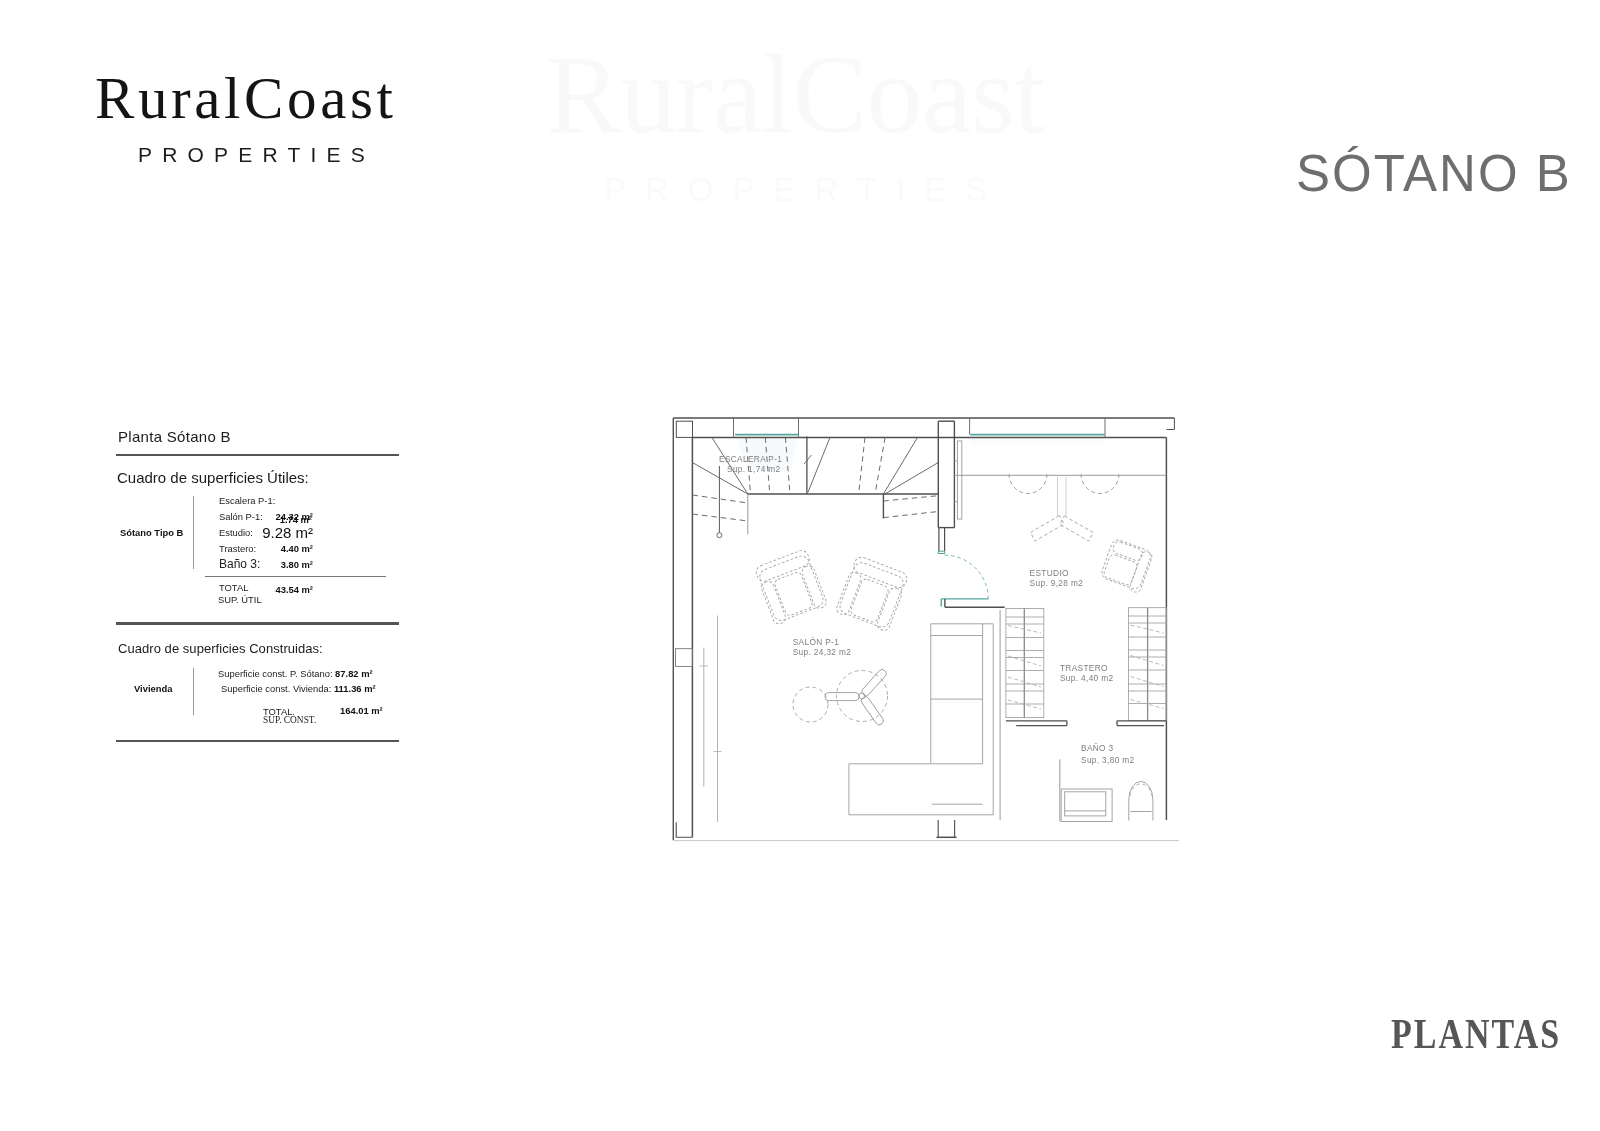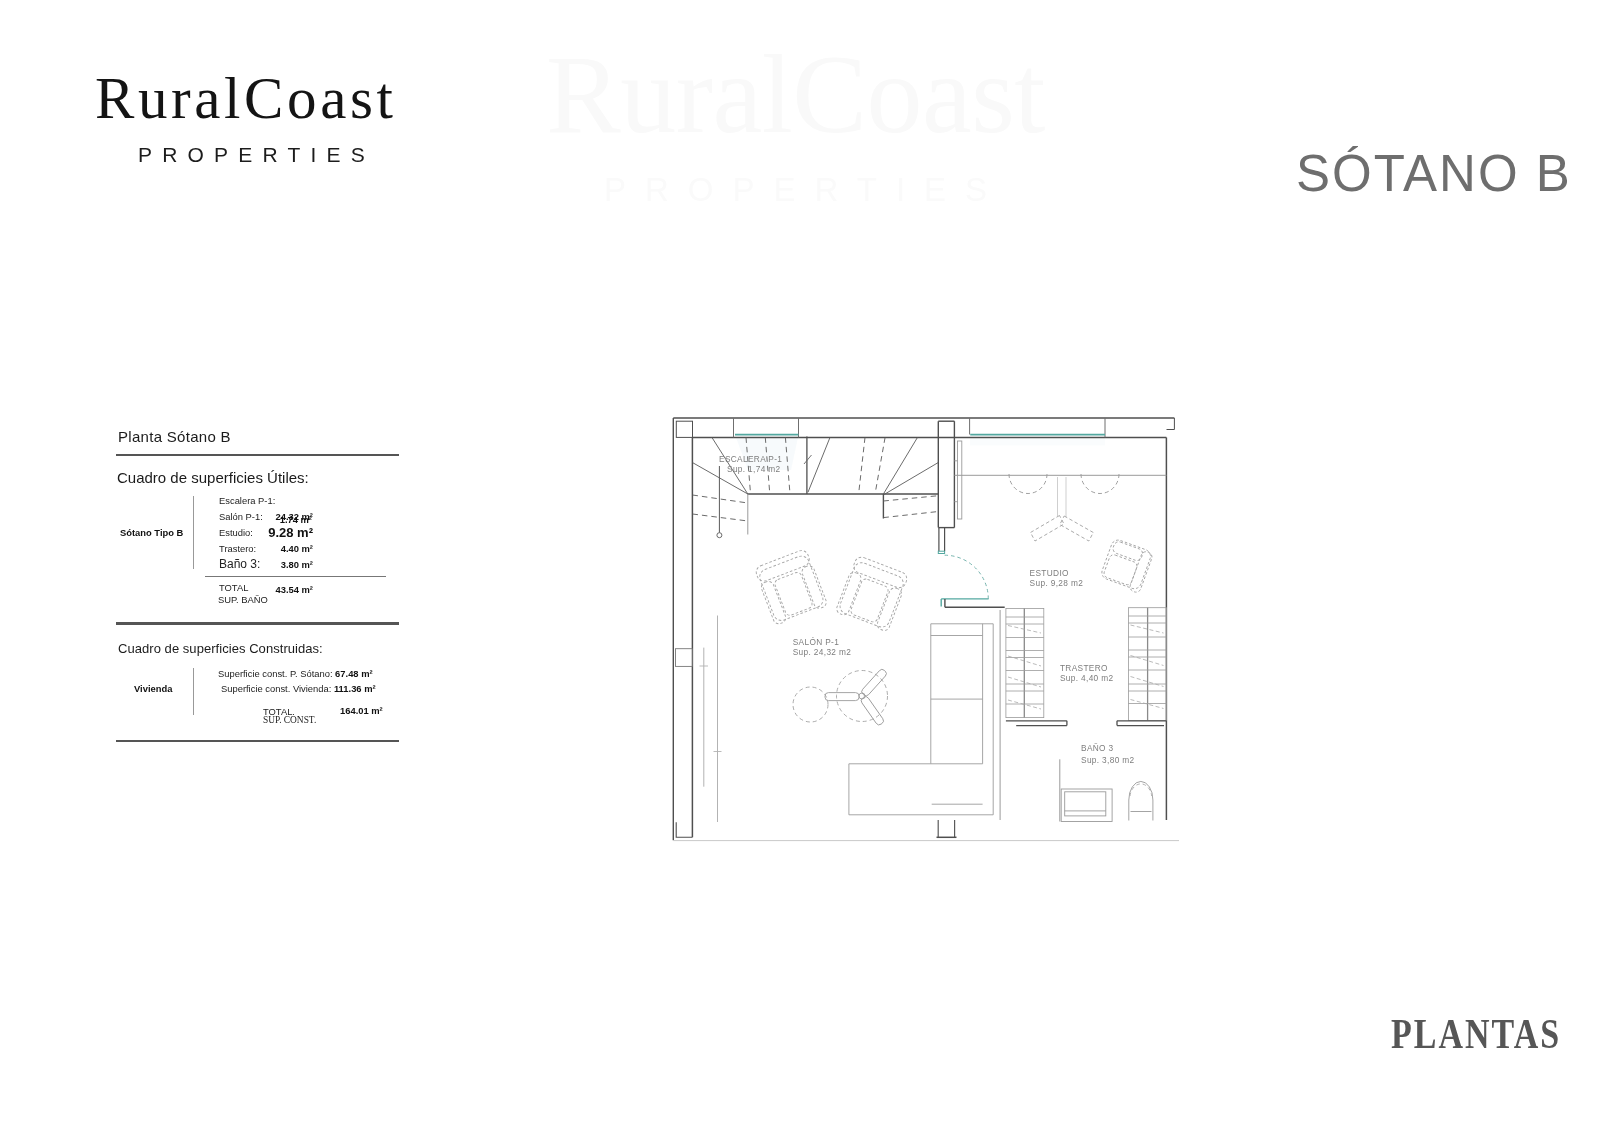--- a/index.html
+++ b/index.html
@@ -32,47 +32,47 @@
 <div class="abs" style="left:219px;top:496px;font-size:9.4px;line-height:9.4px;color:#222;">Escalera P-1:</div>
 
 <div class="abs" style="right:1288px;top:496px;font-size:9.4px;line-height:9.4px;color:#111;font-weight:bold;margin-top:19px;">1.74 m²</div>
 
 <div class="abs" style="left:219px;top:511.5px;font-size:9.4px;line-height:9.4px;color:#222;">Salón P-1:</div>
 
 <div class="abs" style="right:1287px;top:511.5px;font-size:9.4px;line-height:9.4px;color:#111;font-weight:bold;margin-left:38px;">24.32 m²</div>
 
 <div class="abs" style="left:219px;top:528px;font-size:9.4px;line-height:9.4px;color:#222;">Estudio:</div>
 
-<div class="abs" style="right:1287px;top:528px;font-size:13px;line-height:9.4px;color:#111;font-weight:bold;">9.28 m²</div>
+<div class="abs" style="right:1287px;top:528px;font-size:15px;line-height:9.4px;color:#111;font-weight:normal;">9.28 m²</div>
 
 <div class="abs" style="left:219px;top:543.5px;font-size:9.4px;line-height:9.4px;color:#222;">Trastero:</div>
 
 <div class="abs" style="right:1287px;top:543.5px;font-size:9.4px;line-height:9.4px;color:#111;font-weight:bold;">4.40 m²</div>
 
 <div class="abs" style="left:219px;top:560px;font-size:12px;line-height:9.4px;color:#222;">Baño 3:</div>
 
 <div class="abs" style="right:1287px;top:560px;font-size:9.4px;line-height:9.4px;color:#111;font-weight:bold;">3.80 m²</div>
 
 <div class="abs" style="left:120px;top:528px;font-size:9.4px;line-height:9.4px;color:#111;font-weight:bold;">Sótano Tipo B</div>
 
 <div class="abs" style="left:205px;top:576px;width:181px;height:1px;background:#777;"></div>
 
 <div class="abs" style="left:219px;top:583px;font-size:9.4px;line-height:9.4px;color:#222;">TOTAL</div>
 
-<div class="abs" style="left:218px;top:594.5px;font-size:9.4px;line-height:9.4px;color:#222;">SUP. BAÑO</div>
+<div class="abs" style="left:218px;top:594.5px;font-size:9.4px;line-height:9.4px;color:#222;">SUP. ÚTIL</div>
 
 <div class="abs" style="right:1287px;top:584.5px;font-size:9.4px;line-height:9.4px;color:#111;font-weight:bold;">43.54 m²</div>
 
 <div class="abs" style="left:116px;top:622px;width:283px;height:2.5px;background:#555;"></div>
 
 <div class="abs" style="left:118px;top:640.5px;font-size:13px;line-height:15px;color:#1b1b1b;letter-spacing:0.05px;">Cuadro de superficies Construidas:</div>
 
 <div class="abs" style="left:193px;top:668px;width:1px;height:47px;background:#999;"></div>
 
-<div class="abs" style="left:218px;top:669px;font-size:9.4px;line-height:9.4px;color:#222;">Superficie const. P. Sótano: <b style="color:#111;">67.48 m²</b></div>
+<div class="abs" style="left:218px;top:669px;font-size:9.4px;line-height:9.4px;color:#222;">Superficie const. P. Sótano: <b style="color:#111;">87.82 m²</b></div>
 
 <div class="abs" style="left:221px;top:684px;font-size:9.4px;line-height:9.4px;color:#222;">Superficie const. Vivienda: <b style="color:#111;">111.36 m²</b></div>
 
 <div class="abs" style="left:134px;top:684px;font-size:9.4px;line-height:9.4px;color:#111;font-weight:bold;">Vivienda</div>
 
 <div class="abs" style="left:263px;top:706.5px;font-size:9.4px;line-height:9.4px;color:#222;">TOTAL.</div>
 
 <div class="abs" style="left:263px;top:715.5px;font-size:9.4px;line-height:9.4px;color:#222;font-family:Liberation Serif, serif;">SUP. CONST.</div>
 
 <div class="abs" style="left:340px;top:705.5px;font-size:9.4px;line-height:9.4px;color:#111;font-weight:bold;">164.01 m²</div>

